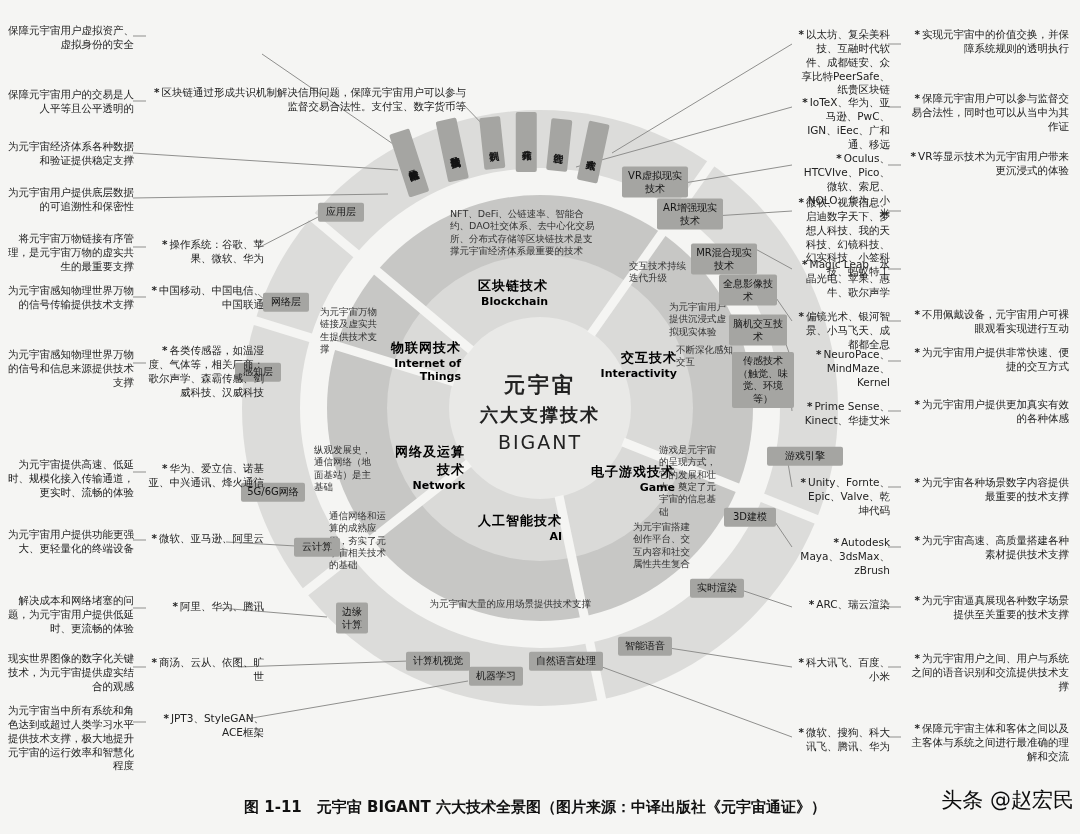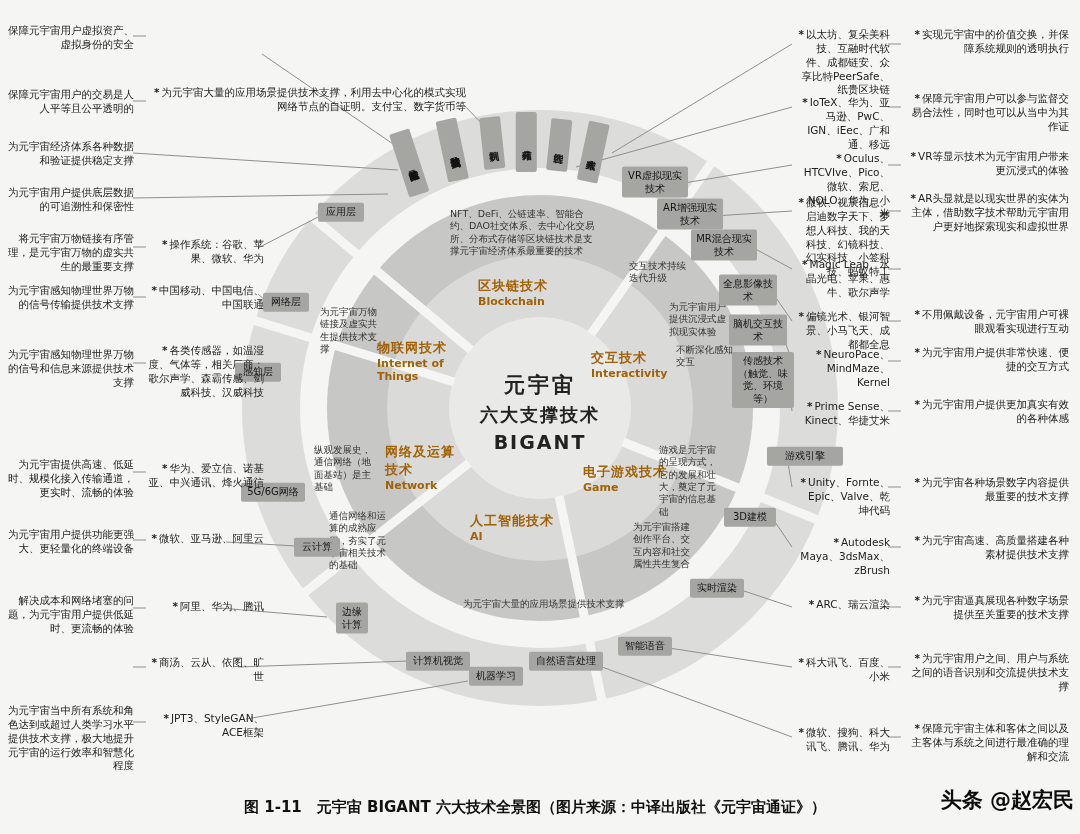--- a/index.html
+++ b/index.html
@@ -9,29 +9,29 @@
   .rings{position:absolute;inset:0;pointer-events:none}
   .ann{position:absolute;font-size:10.5px;line-height:1.32;color:#222;text-align:right}
   .ld{left:8px;width:126px}
   .lc{left:148px;width:116px}
   .rc{left:798px;width:92px}
   .rd{left:905px;width:164px}
   .b{margin-right:2px;font-weight:bold}
   .ol{position:absolute;transform:translate(-50%,-50%);background:#a5a5a2;color:#141414;font-size:10px;line-height:1.25;padding:3px 4px;text-align:center;border-radius:2px}
   .olv{writing-mode:vertical-rl}
   .note{position:absolute;transform:translate(-50%,-50%);font-size:9.5px;line-height:1.3;color:#333;text-align:left}
-  .sec{position:absolute;transform:translate(-50%,-50%);text-align:left;color:#a16207}
+  .sec{position:absolute;transform:translate(-50%,-50%);text-align:right;color:#000000}
   .sec .zh{font-size:13px;font-weight:bold;letter-spacing:1px}
   .sec .en{font-size:11px;font-weight:bold}
   .ctr{position:absolute;left:540px;top:412px;transform:translate(-50%,-50%);text-align:center;color:#222}
   .ctr .c1{font-size:21px;font-weight:bold;letter-spacing:3px}
   .ctr .c2{font-size:18px;font-weight:bold;letter-spacing:2px;margin:4px 0}
-  .ctr .c3{font-size:19px;font-weight:bold;letter-spacing:2px}
+  .ctr .c3{font-size:19px;font-weight:normal;letter-spacing:2px}
   .caption{position:absolute;left:140px;top:798px;width:790px;text-align:center;font-size:15px;font-weight:bold;color:#111}
-  .wm{position:absolute;right:6px;top:786px;font-size:21px;font-weight:bold;color:#0c0c0c}
+  .wm{position:absolute;right:6px;top:786px;font-size:21px;font-weight:normal;color:#0c0c0c}
 </style>
 </head>
 <body>
 
 <div class="canvas">
 
   <svg class="rings" width="1080" height="834" viewBox="0 0 1080 834">
     <circle cx="540" cy="408" r="298" fill="#dcdcda"></circle>
     <circle cx="540" cy="408" r="240" fill="#f5f5f3"></circle>
     <circle cx="540" cy="408" r="213" fill="#c7c7c5"></circle>
@@ -127,34 +127,34 @@
       <div class="zh">物联网技术</div>
       <div class="en">Internet of Things</div>
     </div>
 
   <div class="note" style="left:525px;top:233px;width:150px">NFT、DeFi、公链速率、智能合约、DAO社交体系、去中心化交易所、分布式存储等区块链技术是支撑元宇宙经济体系最重要的技术</div>
   <div class="note" style="left:661px;top:272px;width:64px">交互技术持续迭代升级</div>
   <div class="note" style="left:701px;top:320px;width:64px">为元宇宙用户提供沉浸式虚拟现实体验</div>
   <div class="note" style="left:707px;top:356px;width:62px">不断深化感知交互</div>
   <div class="note" style="left:692px;top:481px;width:66px">游戏是元宇宙的呈现方式，它的发展和壮大，奠定了元宇宙的信息基础</div>
   <div class="note" style="left:664px;top:546px;width:62px">为元宇宙搭建创作平台、交互内容和社交属性共生复合</div>
-  <div class="note" style="left:527px;top:604px;width:195px;text-align:right">为元宇宙大量的应用场景提供技术支撑</div>
+  <div class="note" style="left:527px;top:604px;width:195px;text-align:left">为元宇宙大量的应用场景提供技术支撑</div>
   <div class="note" style="left:362px;top:541px;width:66px">通信网络和运算的成熟应用，夯实了元宇宙相关技术的基础</div>
   <div class="note" style="left:346px;top:469px;width:64px">纵观发展史，通信网络（地面基站）是主基础</div>
   <div class="note" style="left:352px;top:331px;width:64px">为元宇宙万物链接及虚实共生提供技术支撑</div>
 
   <div class="ol olv" style="left:409px;top:163px;height:66px;transform:translate(-50%,-50%) rotate(-18deg)">哈希算法及时间戳技术</div>
   <div class="ol olv" style="left:452px;top:150px;height:62px;transform:translate(-50%,-50%) rotate(-12deg)">数据传播及验证机制</div>
   <div class="ol olv" style="left:492px;top:143px;height:52px;transform:translate(-50%,-50%) rotate(-6deg)">共识机制</div>
   <div class="ol olv" style="left:526px;top:142px;height:60px">分布式存储</div>
   <div class="ol olv" style="left:559px;top:145px;height:52px;transform:translate(-50%,-50%) rotate(6deg)">智能合约</div>
   <div class="ol olv" style="left:593px;top:152px;height:60px;transform:translate(-50%,-50%) rotate(12deg)">分布式账本</div>
   <div class="ol" style="left:655px;top:182px;width:66px">VR虚拟现实技术</div>
   <div class="ol" style="left:690px;top:214px;width:66px">AR增强现实技术</div>
-  <div class="ol" style="left:724px;top:245px;width:66px">MR混合现实技术</div>
+  <div class="ol" style="left:724px;top:259px;width:66px">MR混合现实技术</div>
   <div class="ol" style="left:748px;top:290px;width:58px">全息影像技术</div>
   <div class="ol" style="left:758px;top:330px;width:58px">脑机交互技术</div>
   <div class="ol" style="left:763px;top:380px;width:62px">传感技术（触觉、味觉、环境等）</div>
   <div class="ol" style="left:805px;top:456px;width:76px">游戏引擎</div>
   <div class="ol" style="left:750px;top:517px;width:52px">3D建模</div>
   <div class="ol" style="left:717px;top:588px;width:54px">实时渲染</div>
   <div class="ol" style="left:645px;top:646px;width:54px">智能语音</div>
   <div class="ol" style="left:566px;top:661px;width:74px">自然语言处理</div>
   <div class="ol" style="left:496px;top:676px;width:54px">机器学习</div>
   <div class="ol" style="left:438px;top:661px;width:64px">计算机视觉</div>
@@ -168,23 +168,24 @@
   <div class="ann ld" style="top:24px">保障元宇宙用户虚拟资产、虚拟身份的安全</div>
   <div class="ann ld" style="top:88px">保障元宇宙用户的交易是人人平等且公平透明的</div>
   <div class="ann ld" style="top:140px">为元宇宙经济体系各种数据和验证提供稳定支撑</div>
   <div class="ann ld" style="top:186px">为元宇宙用户提供底层数据的可追溯性和保密性</div>
   <div class="ann ld" style="top:232px">将元宇宙万物链接有序管理，是元宇宙万物的虚实共生的最重要支撑</div>
   <div class="ann ld" style="top:284px">为元宇宙感知物理世界万物的信号传输提供技术支撑</div>
   <div class="ann ld" style="top:348px">为元宇宙感知物理世界万物的信号和信息来源提供技术支撑</div>
   <div class="ann ld" style="top:458px">为元宇宙提供高速、低延时、规模化接入传输通道，更实时、流畅的体验</div>
   <div class="ann ld" style="top:528px">为元宇宙用户提供功能更强大、更轻量化的终端设备</div>
   <div class="ann ld" style="top:594px">解决成本和网络堵塞的问题，为元宇宙用户提供低延时、更流畅的体验</div>
+  <div class="ann ld" style="top:652px">现实世界图像的数字化关键技术，为元宇宙提供虚实结合的观感</div>
   <div class="ann ld" style="top:704px">为元宇宙当中所有系统和角色达到或超过人类学习水平提供技术支撑，极大地提升元宇宙的运行效率和智慧化程度</div>
 
-  <div class="ann lc" style="top:86px;width:318px"><span class="b">*</span><span>为元宇宙大量的应用场景提供技术支撑，利用去中心化的模式实现网络节点的自证明。支付宝、数字货币等</span></div>
+  <div class="ann lc" style="top:86px;width:318px"><span class="b">*</span><span>区块链通过形成共识机制解决信用问题，保障元宇宙用户可以参与监督交易合法性。支付宝、数字货币等</span></div>
   <div class="ann lc" style="top:238px"><span class="b">*</span><span>操作系统：谷歌、苹果、微软、华为</span></div>
   <div class="ann lc" style="top:284px"><span class="b">*</span><span>中国移动、中国电信、中国联通</span></div>
   <div class="ann lc" style="top:344px"><span class="b">*</span><span>各类传感器，如温湿度、气体等，相关厂商：歌尔声学、森霸传感、剑威科技、汉威科技</span></div>
   <div class="ann lc" style="top:462px"><span class="b">*</span><span>华为、爱立信、诺基亚、中兴通讯、烽火通信</span></div>
   <div class="ann lc" style="top:532px"><span class="b">*</span><span>微软、亚马逊、阿里云</span></div>
   <div class="ann lc" style="top:600px"><span class="b">*</span><span>阿里、华为、腾讯</span></div>
   <div class="ann lc" style="top:656px"><span class="b">*</span><span>商汤、云从、依图、旷世</span></div>
   <div class="ann lc" style="top:712px"><span class="b">*</span><span>JPT3、StyleGAN、ACE框架</span></div>
 
   <div class="ann rc" style="top:28px"><span class="b">*</span><span>以太坊、复朵美科技、互融时代软件、成都链安、众享比特PeerSafe、纸贵区块链</span></div>
@@ -197,21 +198,20 @@
   <div class="ann rc" style="top:400px"><span class="b">*</span><span>Prime Sense、Kinect、华捷艾米</span></div>
   <div class="ann rc" style="top:476px"><span class="b">*</span><span>Unity、Fornte、Epic、Valve、乾坤代码</span></div>
   <div class="ann rc" style="top:536px"><span class="b">*</span><span>Autodesk Maya、3dsMax、zBrush</span></div>
   <div class="ann rc" style="top:598px"><span class="b">*</span><span>ARC、瑞云渲染</span></div>
   <div class="ann rc" style="top:656px"><span class="b">*</span><span>科大讯飞、百度、小米</span></div>
   <div class="ann rc" style="top:726px"><span class="b">*</span><span>微软、搜狗、科大讯飞、腾讯、华为</span></div>
 
   <div class="ann rd" style="top:28px"><span class="b">*</span><span>实现元宇宙中的价值交换，并保障系统规则的透明执行</span></div>
   <div class="ann rd" style="top:92px"><span class="b">*</span><span>保障元宇宙用户可以参与监督交易合法性，同时也可以从当中为其作证</span></div>
   <div class="ann rd" style="top:150px"><span class="b">*</span><span>VR等显示技术为元宇宙用户带来更沉浸式的体验</span></div>
-  <div class="ann rd" style="top:192px"><span class="b">*</span><span>AR头显就是以现实世界的实体为主体，借助数字技术帮助元宇宙用户更好地探索现实和虚拟世界</span></div>
   <div class="ann rd" style="top:308px"><span class="b">*</span><span>不用佩戴设备，元宇宙用户可裸眼观看实现进行互动</span></div>
   <div class="ann rd" style="top:346px"><span class="b">*</span><span>为元宇宙用户提供非常快速、便捷的交互方式</span></div>
   <div class="ann rd" style="top:398px"><span class="b">*</span><span>为元宇宙用户提供更加真实有效的各种体感</span></div>
   <div class="ann rd" style="top:534px"><span class="b">*</span><span>为元宇宙高速、高质量搭建各种素材提供技术支撑</span></div>
   <div class="ann rd" style="top:476px"><span class="b">*</span><span>为元宇宙各种场景数字内容提供最重要的技术支撑</span></div>
   <div class="ann rd" style="top:594px"><span class="b">*</span><span>为元宇宙逼真展现各种数字场景提供至关重要的技术支撑</span></div>
   <div class="ann rd" style="top:652px"><span class="b">*</span><span>为元宇宙用户之间、用户与系统之间的语音识别和交流提供技术支撑</span></div>
   <div class="ann rd" style="top:722px"><span class="b">*</span><span>保障元宇宙主体和客体之间以及主客体与系统之间进行最准确的理解和交流</span></div>
 
   <div class="caption">图 1-11　元宇宙 BIGANT 六大技术全景图（图片来源：中译出版社《元宇宙通证》）</div>

